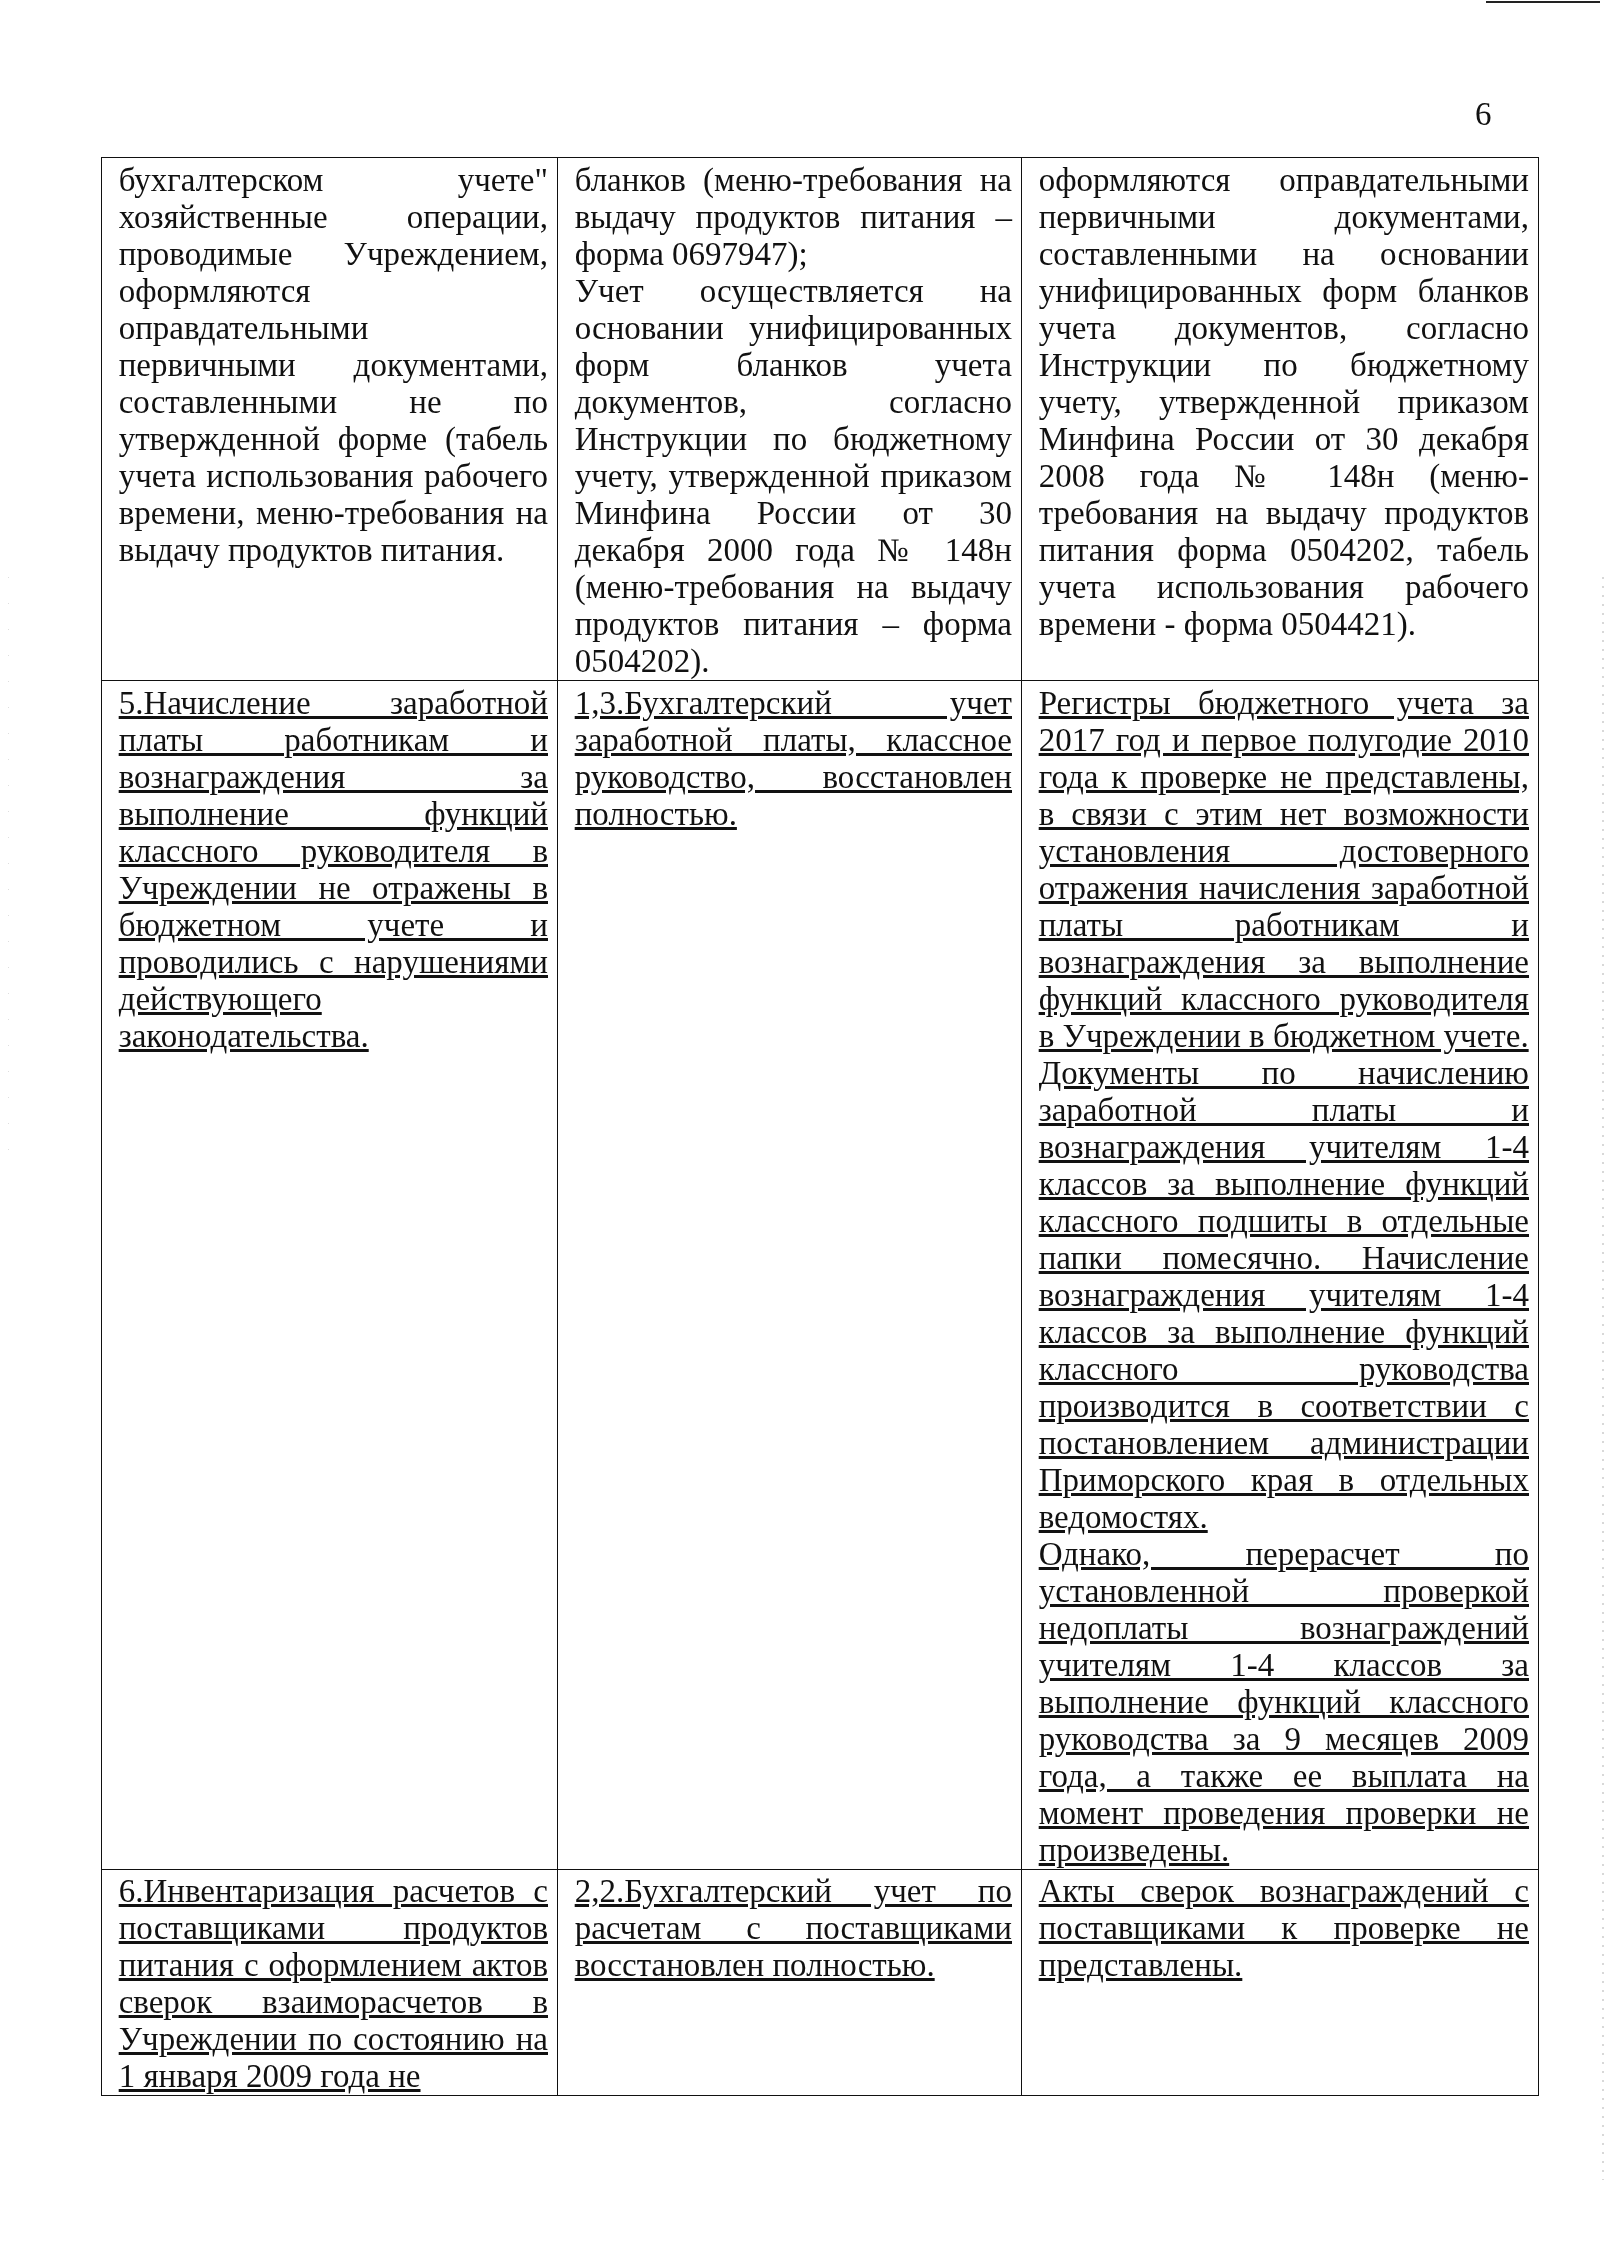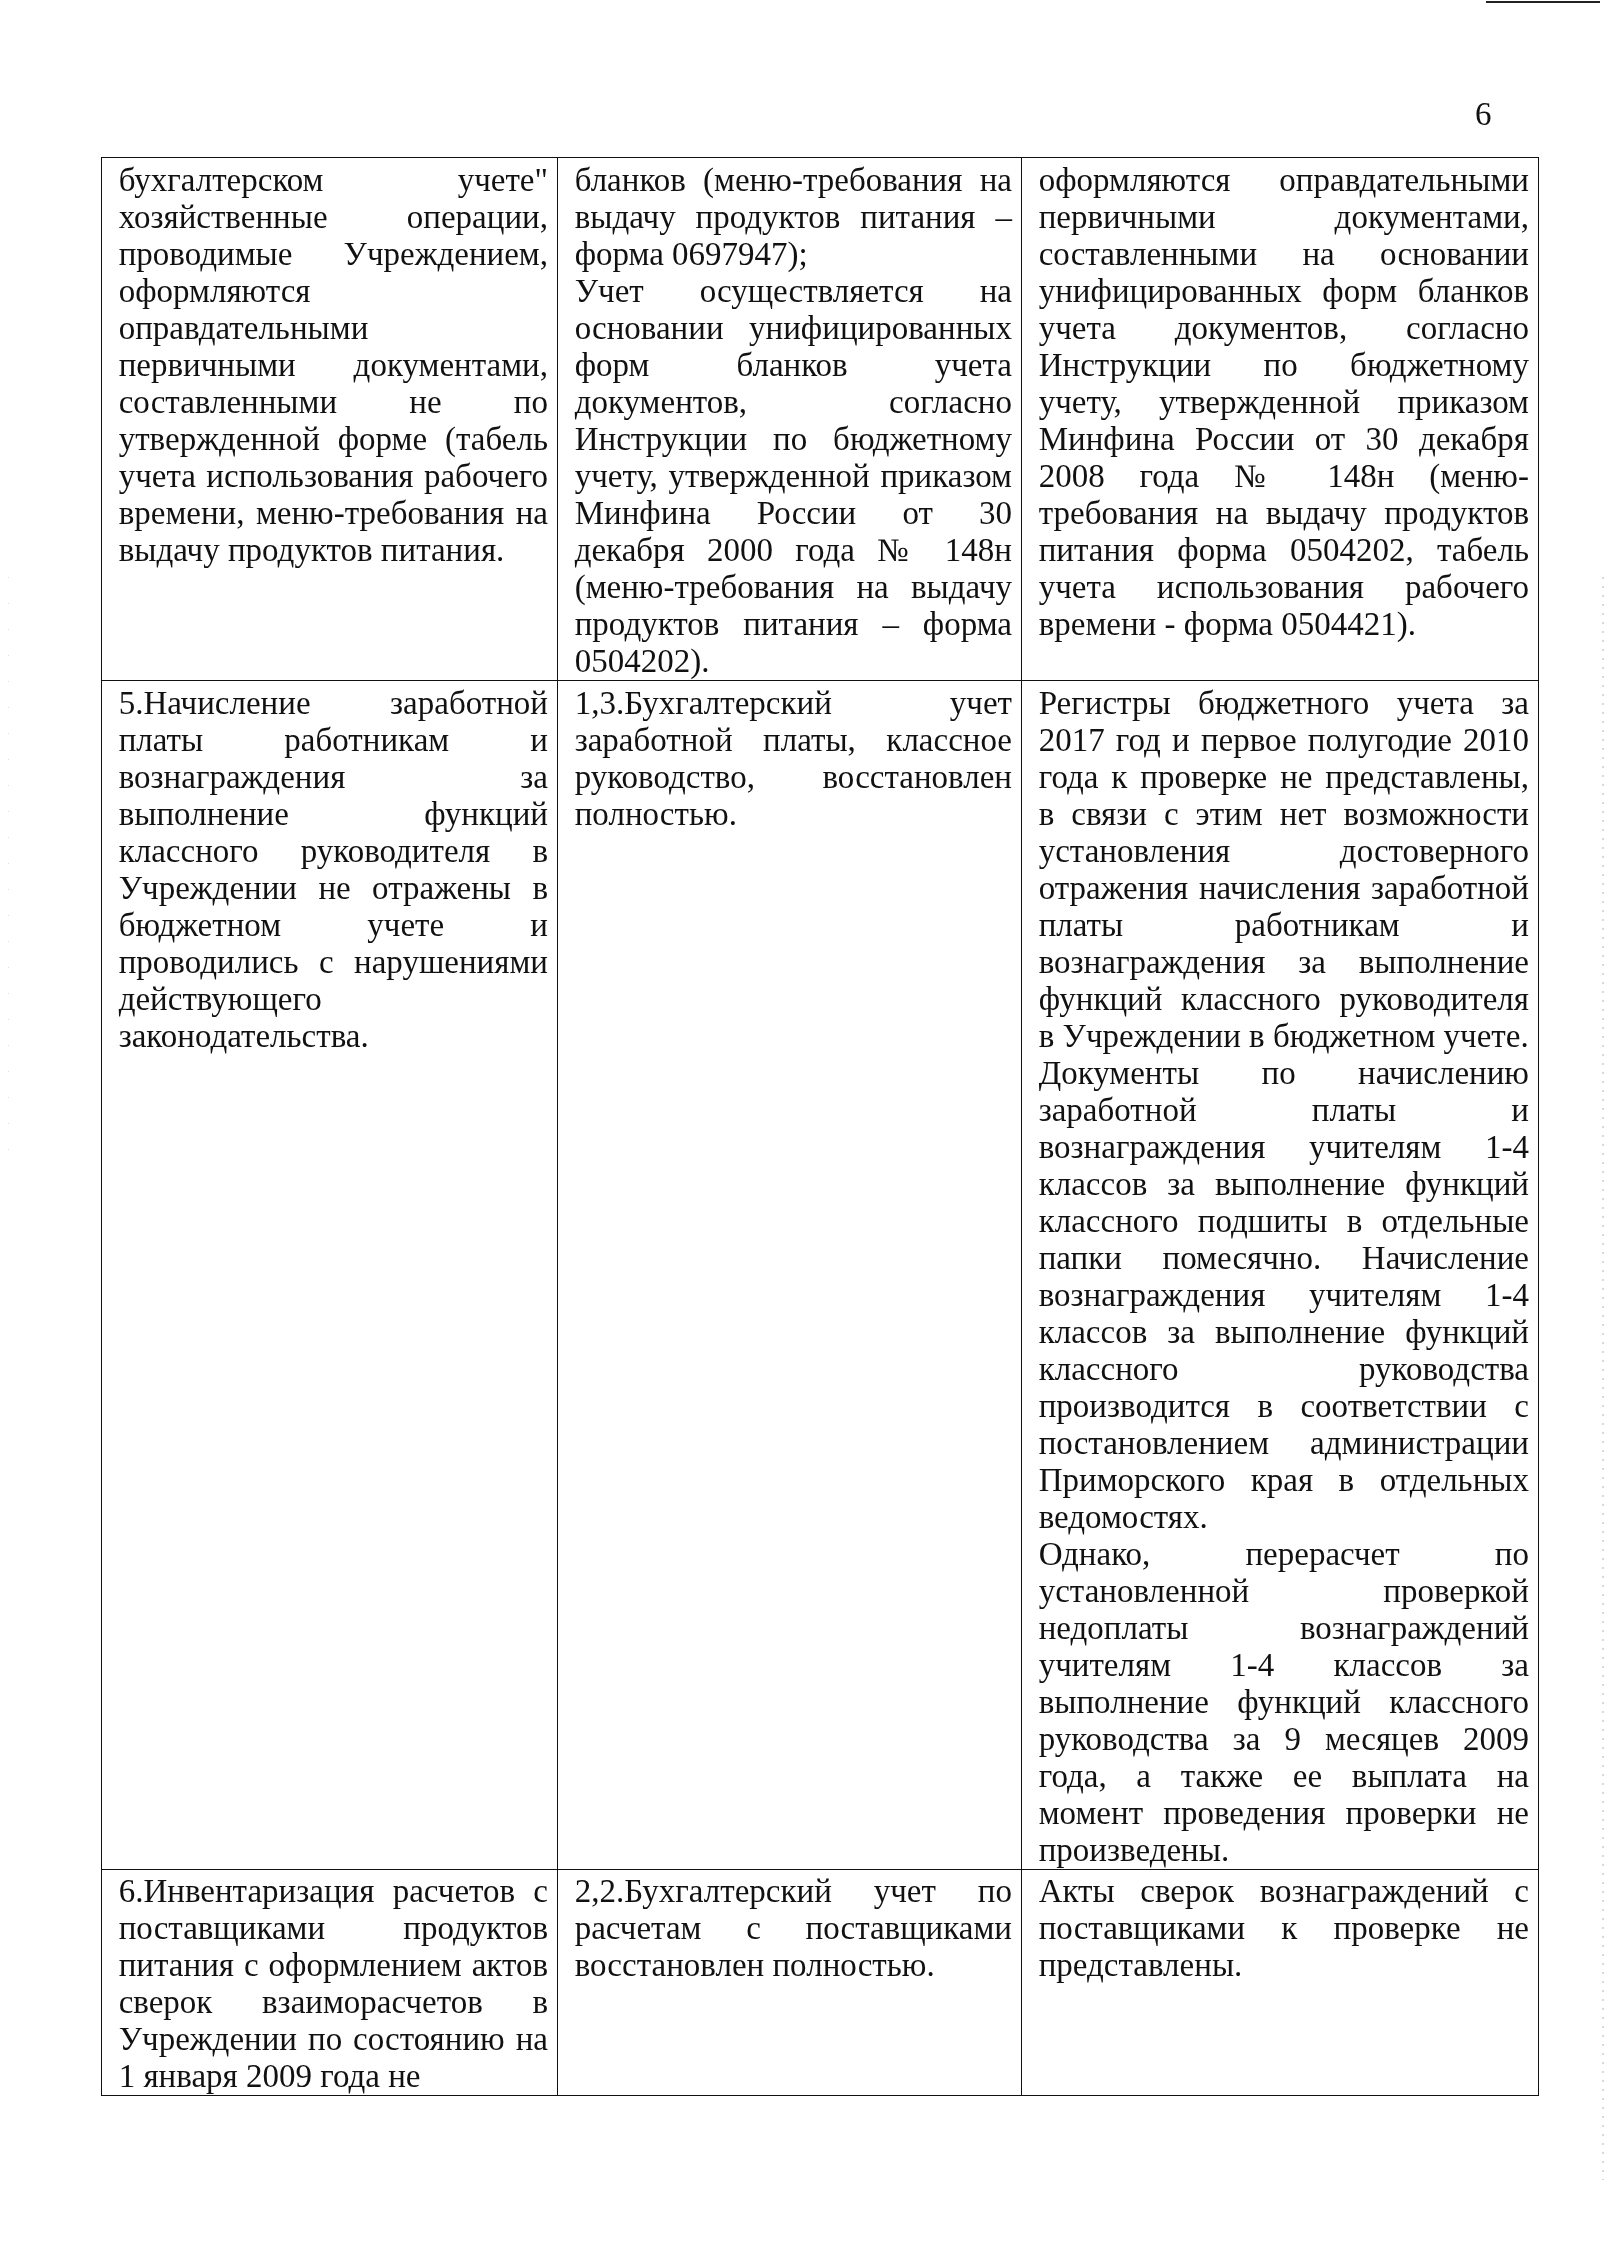--- a/index.html
+++ b/index.html
@@ -11,22 +11,22 @@
   .scan-noise-left { position: absolute; left: 7.7px; top: 577px; width: 1.3px; height: 577px;
     background: repeating-linear-gradient(to bottom, #d0d0d0 0 1.3px, transparent 1.3px 26px); opacity: .7; }
   .page-number { position: absolute; left: 1475px; top: 96px; font-family: "Liberation Serif", "DejaVu Serif", serif;
     font-size: 33px; color: #111; }
   table.doc-table { position: absolute; left: 101px; top: 157px; border-collapse: collapse; table-layout: fixed;
     width: 1437px; font-family: "Liberation Serif", "DejaVu Serif", serif; color: #111; }
   table.doc-table td { border: 1.9px solid #111; vertical-align: top; padding: 3.8px 9px 0 16.7px;
     font-size: 33px; line-height: 37px; text-align: justify; text-align-last: auto; hyphens: none; }
   col.c1 { width: 456px; } col.c2 { width: 464px; } col.c3 { width: 517px; }
   tr.r1 td { height: 515px; }
-  tr.r2 td { height: 1182px; }
-  tr.r3 td { height: 215px; }
+  tr.r2 td { height: 1182px; text-decoration: underline; }
+  tr.r3 td { height: 215px; text-decoration: underline; }
   .para { display: block; }
 </style>
 </head>
 <body>
 
 <div class="page">
   <div class="scan-mark-top"></div>
   <div class="scan-noise-left"></div>
   <div class="scan-noise-right"></div>
 

